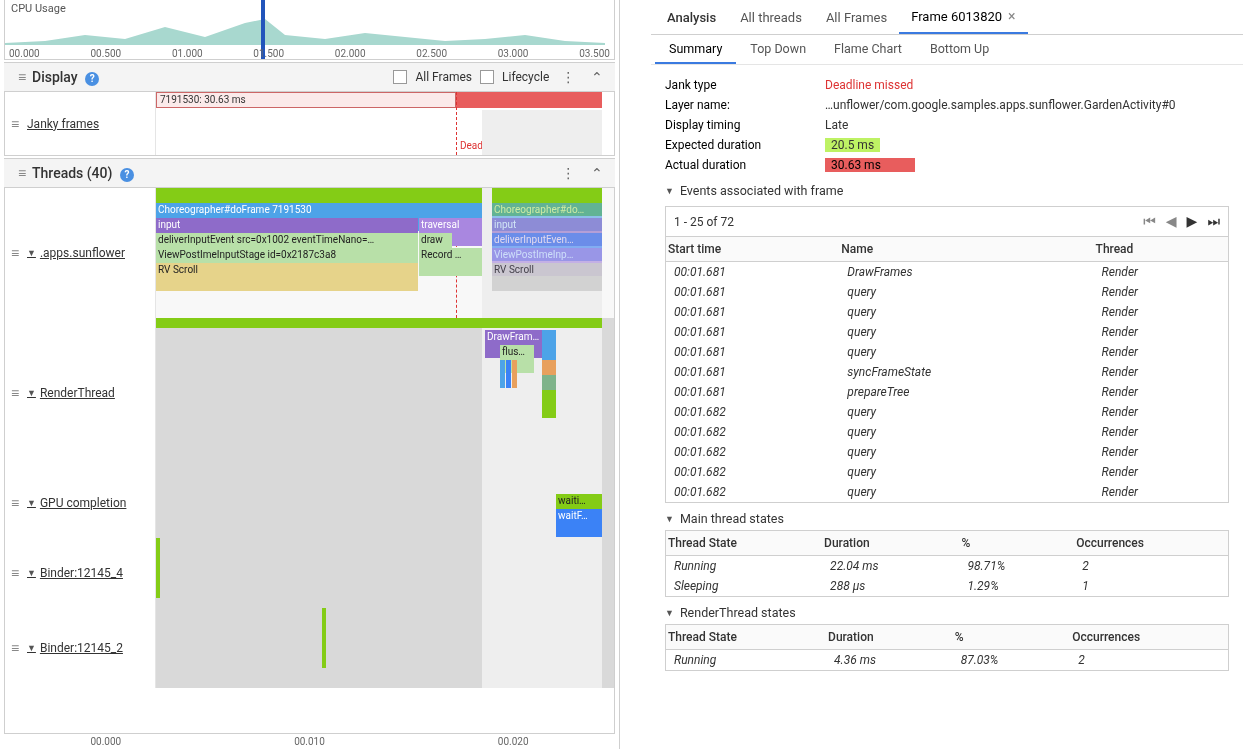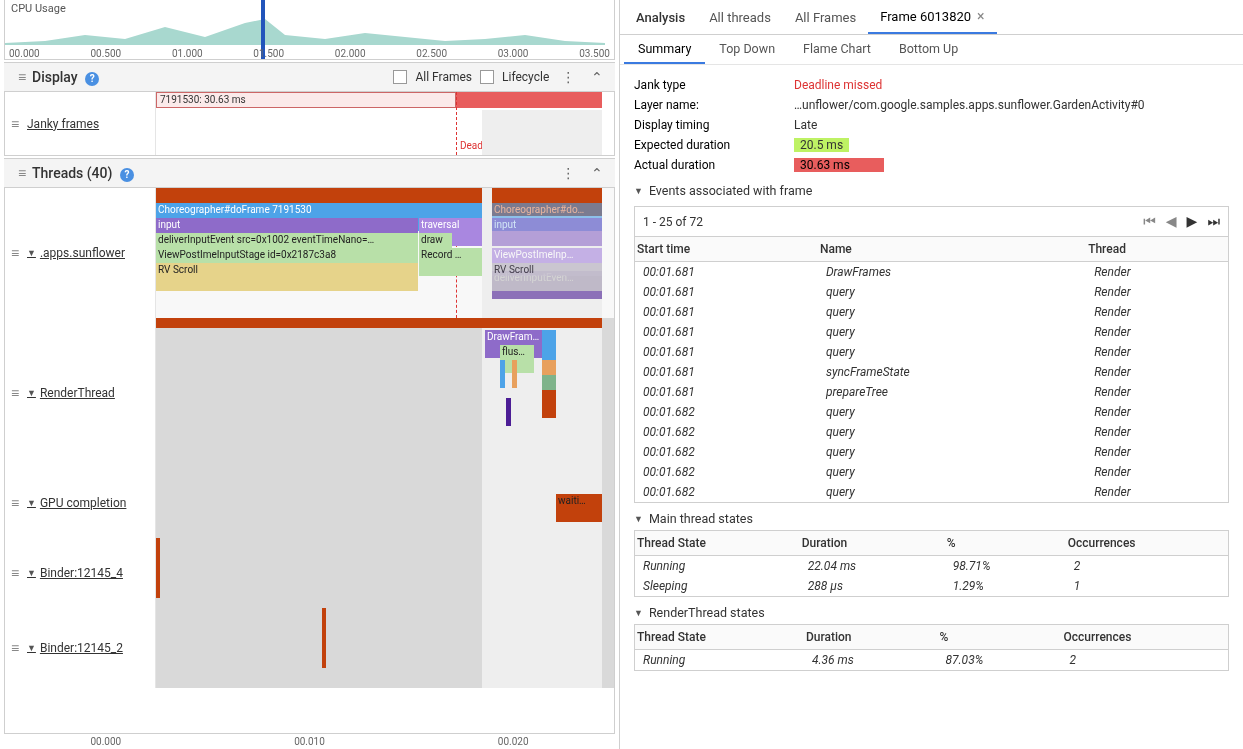--- a/index.html
+++ b/index.html
@@ -1,17 +1,17 @@
 <!DOCTYPE html>
 <html><head>
 <meta charset="utf-8">
 <style>
 * { box-sizing: border-box; margin: 0; padding: 0; }
 body { font-family: -apple-system, BlinkMacSystemFont, "Segoe UI", Roboto, sans-serif; font-size: 12px; color: #333; background: #fff; overflow: hidden; }
-.root { display: flex; width: 1243px; height: 749px; }
+.root { display: flex; width: 1243px; height: 749px; gap: 31px; }
 .left-pane { width: 620px; border-right: 1px solid #cfcfcf; display: flex; flex-direction: column; background: #fff; }
 .right-pane { flex: 1; display: flex; flex-direction: column; background: #fff; overflow: hidden; }
 
 
 .cpu-block { border: 1px solid #cfcfcf; border-top: none; margin: 0 4px; position: relative; height: 60px; }
 .cpu-title { position: absolute; top: 2px; left: 6px; font-size: 11px; color: #555; }
 .cpu-chart { position: absolute; bottom: 14px; left: 0; right: 0; height: 30px; }
 .cpu-axis { position: absolute; bottom: 0; left: 0; right: 0; display: flex; justify-content: space-between; font-size: 10px; color: #666; padding: 0 4px; }
 .cpu-marker { position: absolute; top: 0; bottom: 0; width: 4px; background: #3366cc; left: 256px; border-left: 2px solid #2255bb; border-right: 2px solid #2255bb; }
 
@@ -33,27 +33,27 @@
 .tl-content { flex: 1; position: relative; background: #f8f8f8; border-left: 1px solid #e5e5e5; }
 
 
 .janky-block { position: absolute; top: 0; height: 16px; font-size: 10px; padding: 1px 3px; white-space: nowrap; overflow: hidden; }
 .janky-bar { position: absolute; background: #e85d5d; }
 .deadline-line { position: absolute; border-left: 1px dashed #d33; top: 0; bottom: 0; }
 .deadline-label { position: absolute; color: #d33; font-size: 10px; }
 
 
 .bar { position: absolute; height: 28px; font-size: 10px; line-height: 14px; padding: 0 2px; white-space: nowrap; overflow: hidden; color: #222; }
-.bar-teal { background: #c2410c; }
+.bar-teal { background: #84cc16; }
 .bar-blue { background: #4da3e8; color: #fff; }
 .bar-purple { background: #8e6bc9; color: #fff; }
 .bar-lpurple { background: #a987e0; color: #fff; }
 .bar-green { background: #b8e0a8; }
 .bar-yellow { background: #e6d38a; }
-.bar-pink { background: #4c1d95; color: #fff; margin-top: 38px; }
+.bar-pink { background: #3b82f6; color: #fff; }
 .bar-orange { background: #e8a05d; }
 .bar-dgreen { background: #7fb38a; }
 .bar-grey { background: #ccc; }
 
 .thread-block { background: #d9d9d9; position: relative; }
 
 
 .ruler { display: flex; justify-content: space-between; font-size: 10px; color: #666; padding: 2px 0; border-top: 1px solid #cfcfcf; margin: 0 4px; }
 .ruler span { flex: 1; text-align: center; }
 

